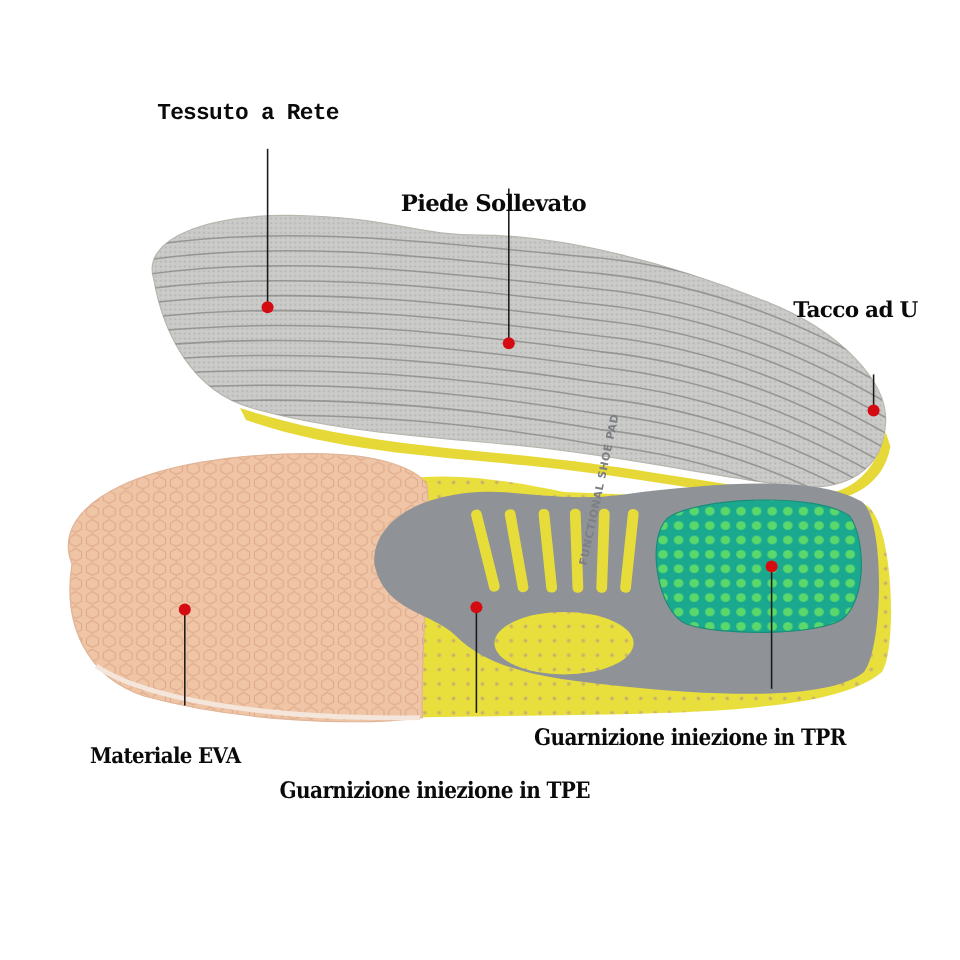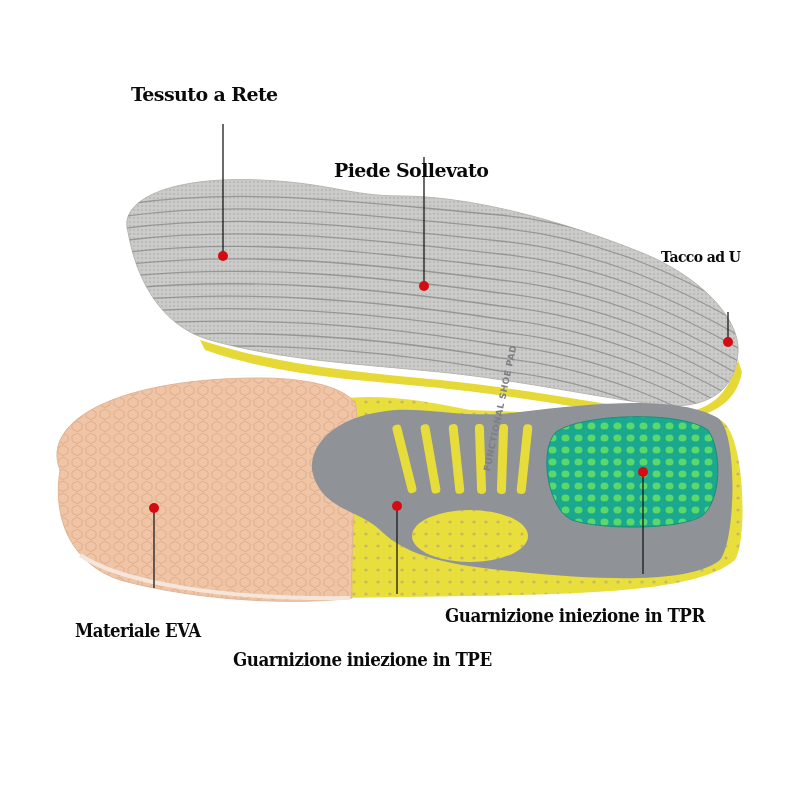--- a/index.html
+++ b/index.html
@@ -8,23 +8,23 @@
   .stage svg { position: absolute; left: 0; top: 0; }
   .label {
     position: absolute;
     font-family: "DejaVu Serif", "Liberation Serif", serif;
     font-weight: bold;
     color: #0a0a0a;
     white-space: nowrap;
     letter-spacing: -0.6px;
     line-height: 1;
   }
-  .lbl-mesh   { left: 131px; top: 85px;  font-size: 19px; }
+  .lbl-mesh   { left: 131px; top: 85px;  font-size: 19px; font-family: Liberation Mono, monospace; }
   .lbl-raised { left: 334px; top: 129px; font-size: 19px; margin-top: 32px; }
-  .lbl-heel   { left: 661px; top: 250px; font-size: 14px; text-align: center; }
+  .lbl-heel   { left: 661px; top: 250px; font-size: 18px; text-align: center; }
   .lbl-eva    { left: 75px;  top: 622px; font-size: 18px; transform: scaleX(0.92); transform-origin: left; }
   .lbl-tpr    { left: 445px; top: 606px; font-size: 19px; transform: scaleX(0.88); transform-origin: left; }
   .lbl-tpe    { left: 233px; top: 650px; font-size: 19px; transform: scaleX(0.88); transform-origin: left; }
   .brand-print {
     position: absolute; left: 482px; top: 470px;
     font-family: "DejaVu Sans", sans-serif; font-size: 9px; font-weight: bold;
     color: #7c7f84; letter-spacing: 0.5px;
     transform: rotate(-78deg); transform-origin: left top;
   }
 </style>

